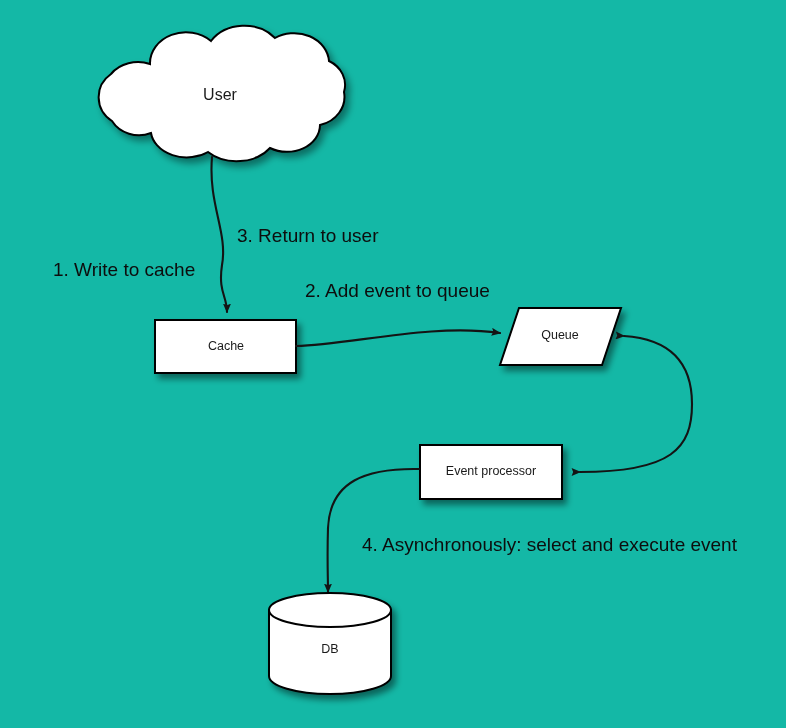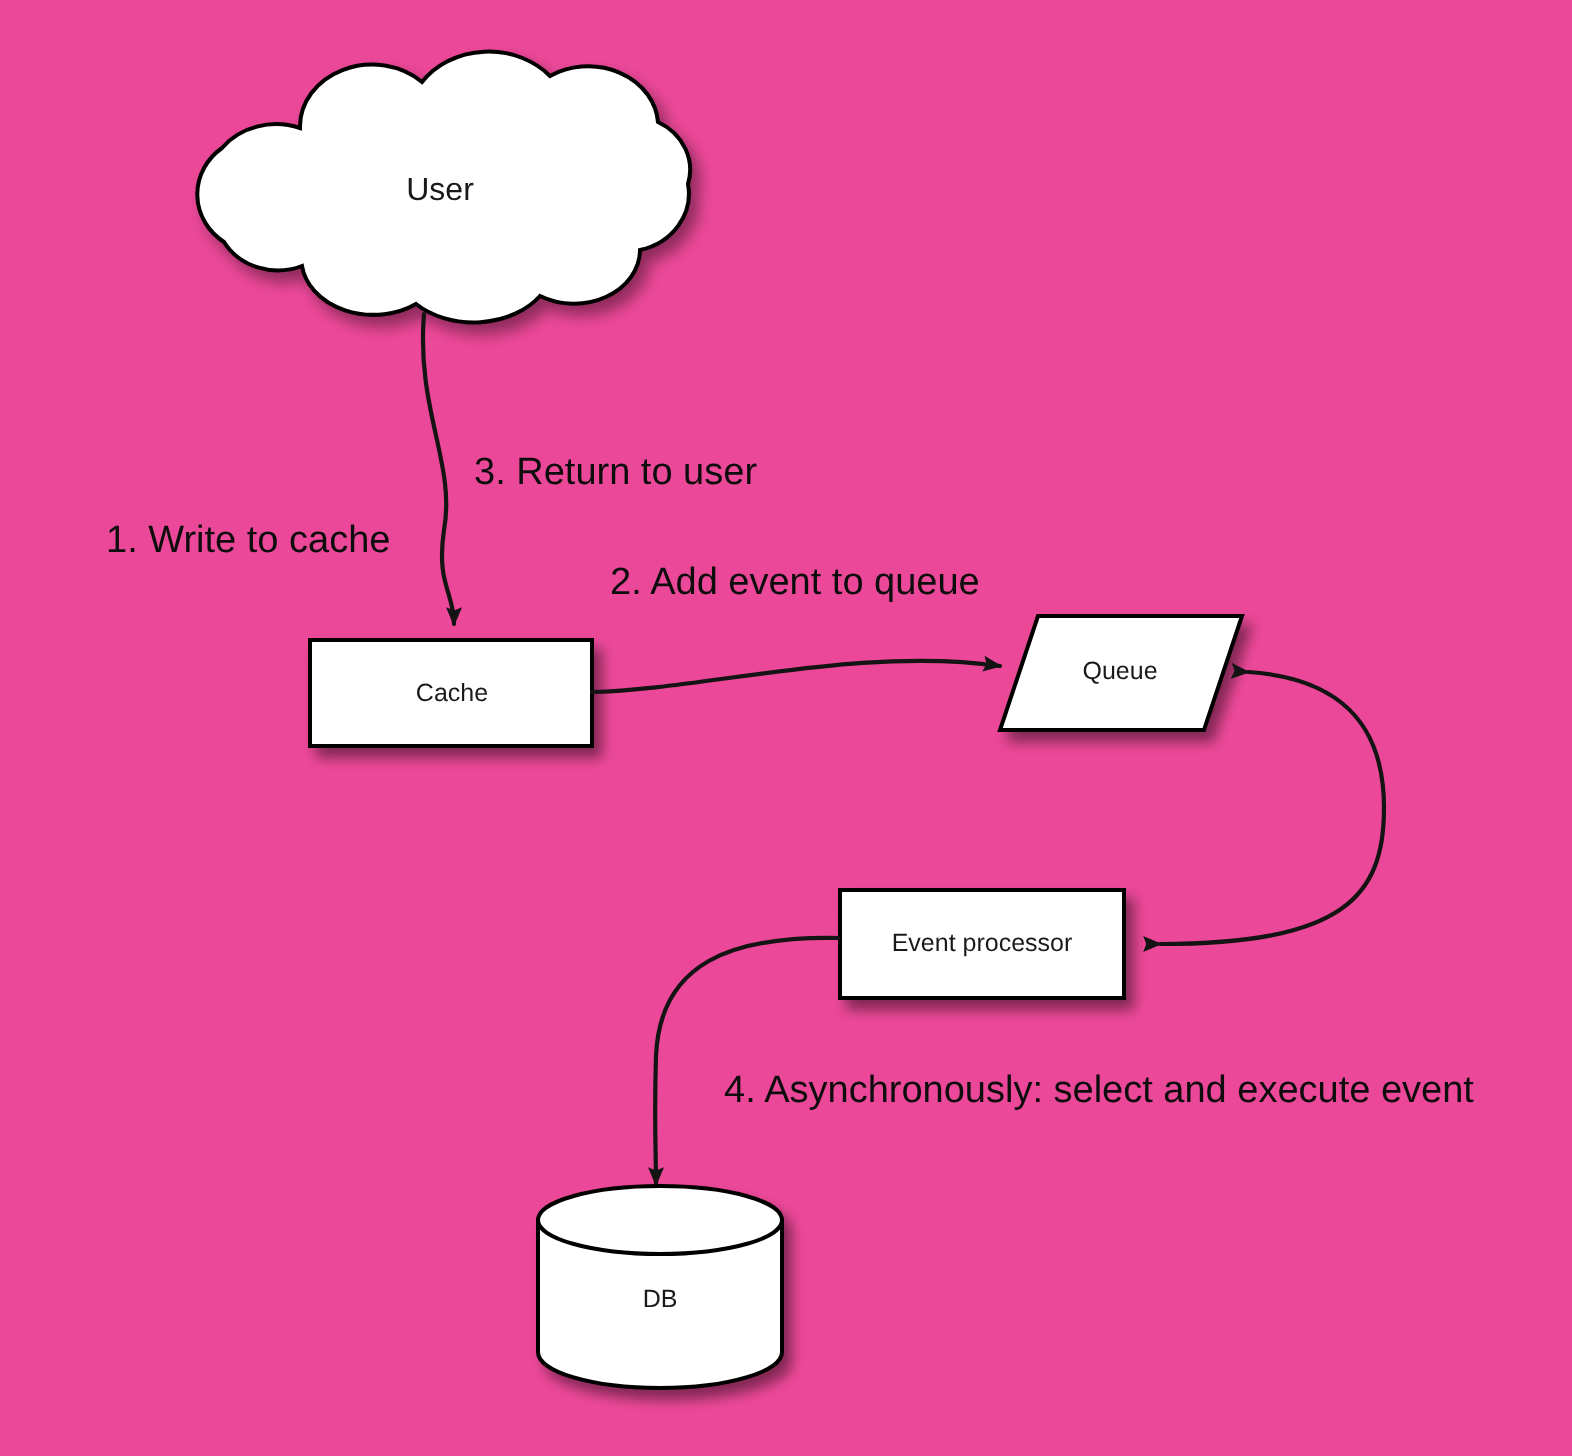--- a/index.html
+++ b/index.html
@@ -11,21 +11,21 @@
     width: 786px;
     height: 728px;
     overflow: hidden;
     font-family: "Liberation Sans", sans-serif;
     -webkit-font-smoothing: antialiased;
   }
   #canvas {
     position: relative;
     width: 786px;
     height: 728px;
-    background: #ec4899;
+    background: #14b8a6;
   }
   #diagram-svg {
     position: absolute;
     left: 0;
     top: 0;
     width: 786px;
     height: 728px;
   }
   .node-label {
     font-family: "Liberation Sans", sans-serif;

